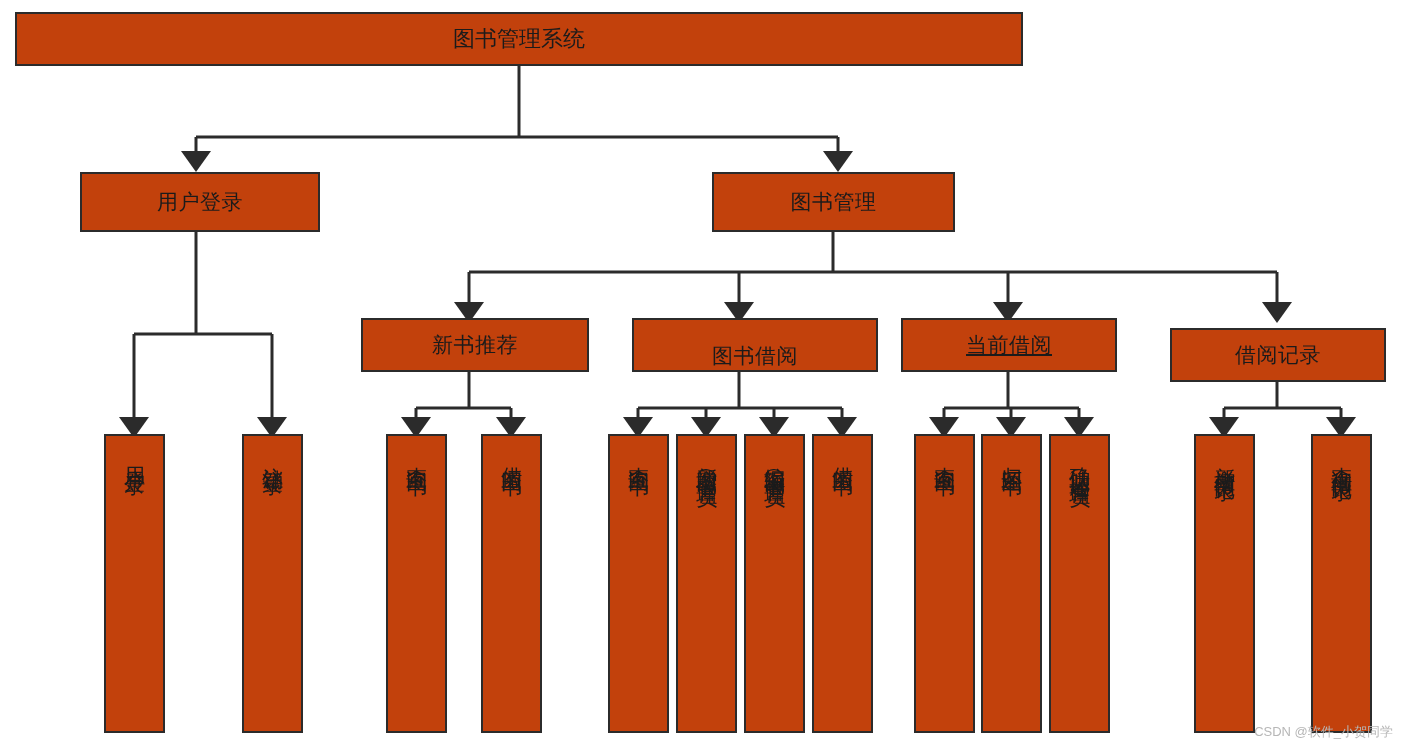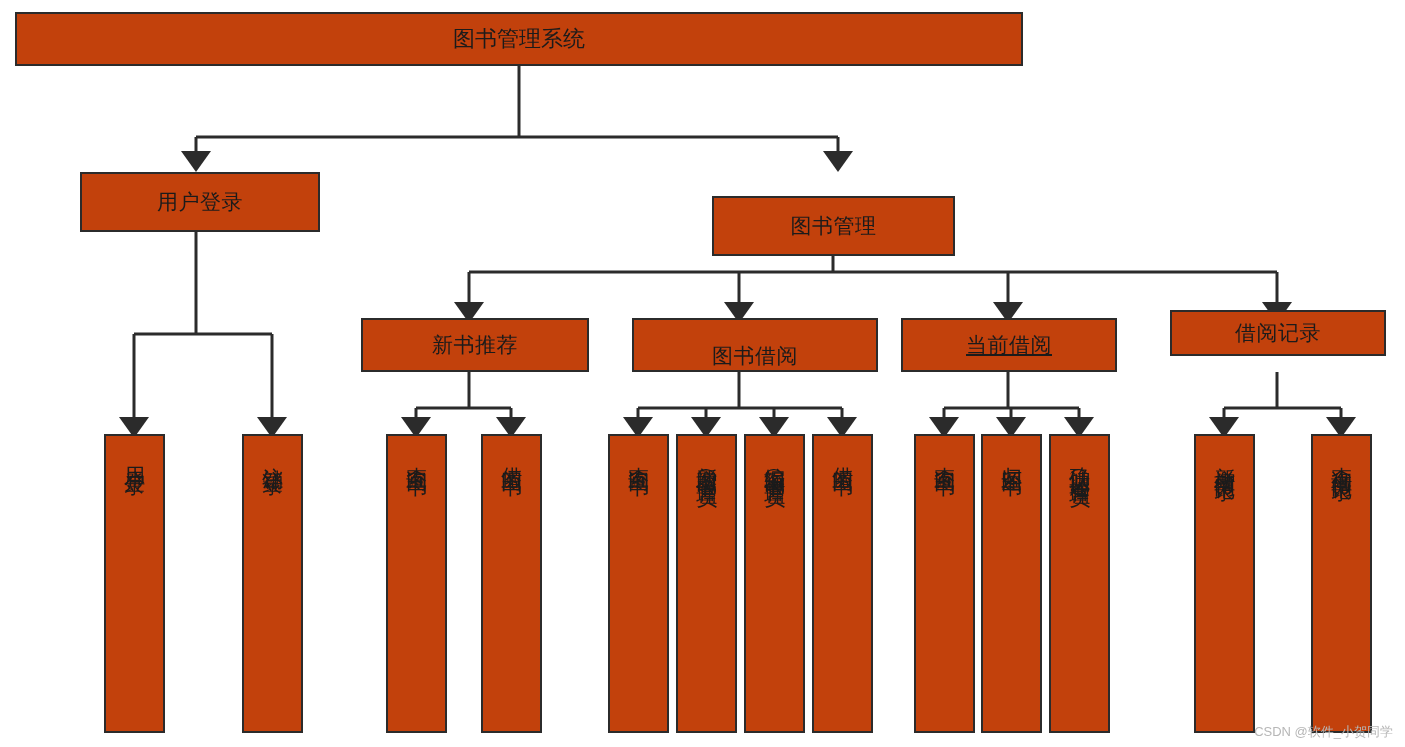--- a/index.html
+++ b/index.html
@@ -121,34 +121,34 @@
     </g>
   </svg>
 
   <div class="node root" style="left:15px; top:12px; width:1008px; height:54px;">
     <span>图书管理系统</span>
   </div>
 
   <div class="node horiz" style="left:80px; top:172px; width:240px; height:60px;">
     <span>用户登录</span>
   </div>
-  <div class="node horiz" style="left:712px; top:172px; width:243px; height:60px;margin-top:24px;">
+  <div class="node horiz" style="left:712px; top:172px; width:243px; height:60px;">
     <span>图书管理</span>
   </div>
 
   <div class="node horiz" style="left:361px; top:318px; width:228px; height:54px;">
     <span>新书推荐</span>
   </div>
   <div class="node horiz" style="left:632px; top:318px; width:246px; height:54px;align-items:flex-end;">
     <span>图书借阅</span>
   </div>
   <div class="node horiz" style="left:901px; top:318px; width:216px; height:54px;text-decoration:underline;">
     <span>当前借阅</span>
   </div>
-  <div class="node horiz" style="left:1170px; top:310px; width:216px; height:46px;">
+  <div class="node horiz" style="left:1170px; top:328px; width:216px; height:54px;">
     <span>借阅记录</span>
   </div>
 
   <div class="node vert" style="left:104px; top:434px; width:61px; height:299px;">
     <span class="vlabel">用户登录</span>
   </div>
   <div class="node vert" style="left:242px; top:434px; width:61px; height:299px;">
     <span class="vlabel">注销登录</span>
   </div>
 

